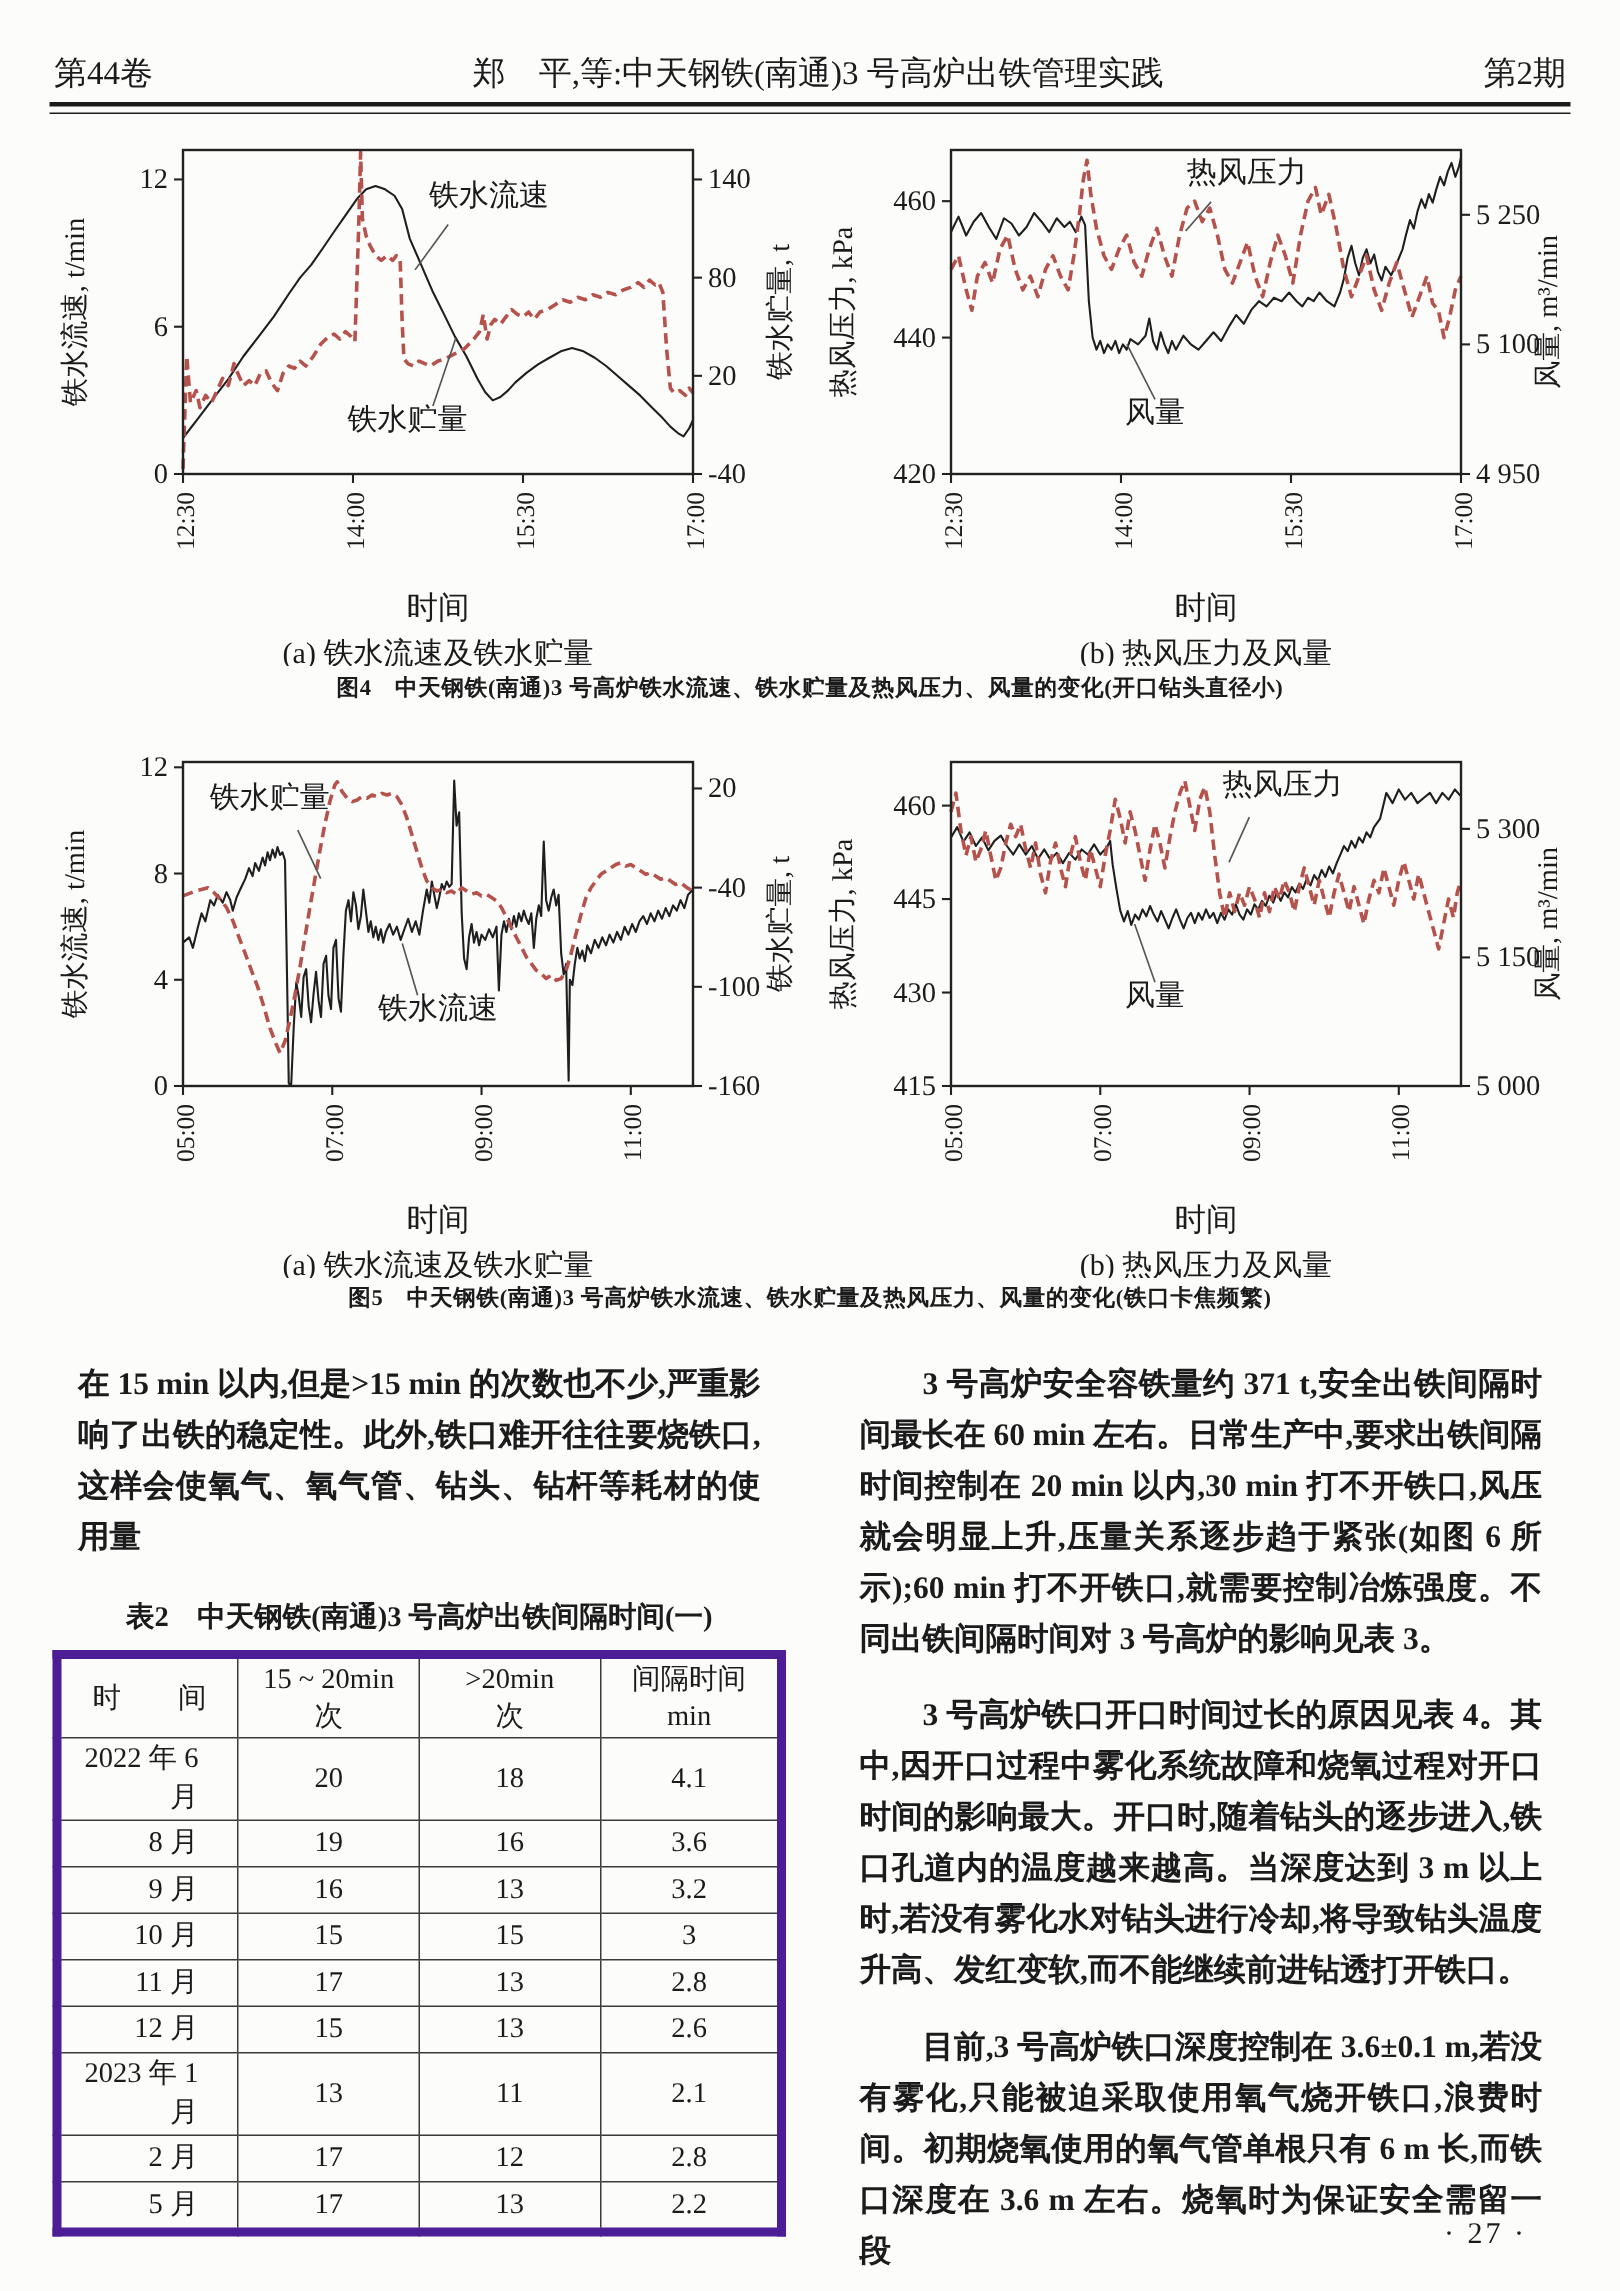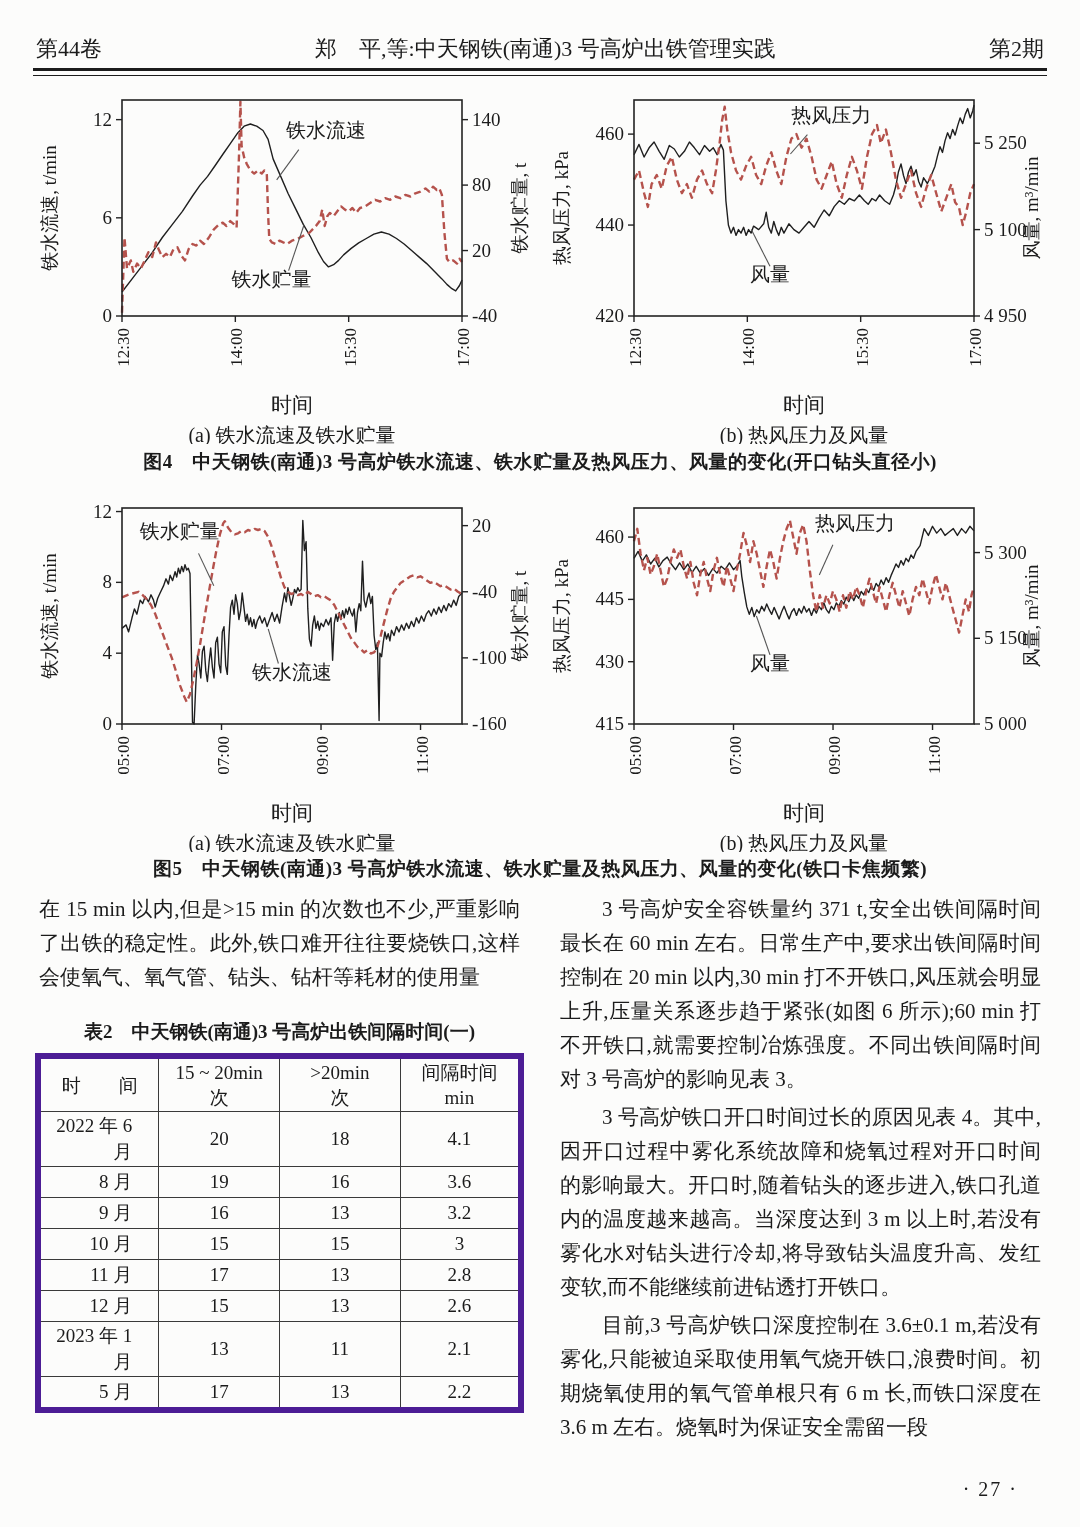--- a/index.html
+++ b/index.html
@@ -13,30 +13,30 @@
   .hdr{position:absolute;top:34px;left:36px;right:36px;display:flex;
        justify-content:space-between;align-items:baseline;font-size:22px;}
   .hdr .c{flex:1;text-align:center;}
   .rule-thick{position:absolute;top:68px;left:33px;right:33px;height:3px;background:#1c1c1c;}
   .rule-thin{position:absolute;top:75px;left:33px;right:33px;height:1px;background:#1c1c1c;}
   
   .fig-row{position:absolute;left:30px;width:1020px;display:flex;justify-content:space-between;}
   #fig4-row{top:86px;}
   #fig5-row{top:494px;}
   .fig-caption{position:absolute;left:0;width:100%;text-align:center;
-      font-weight:bold;font-size:19px;letter-spacing:.5px;}
+      font-weight:bold;font-size:15px;letter-spacing:.5px;}
   #fig4-caption{top:449px;}
   #fig5-caption{top:856px;}
   svg text{font-family:"Liberation Serif","DejaVu Serif",serif;fill:#1b1b1b;}
   
   .col{position:absolute;top:888px;width:489px;font-size:21px;line-height:34px;
        text-align:justify;}
   .col-left{left:35px;}
   .col-right{left:556px;}
-  .col p{margin:4px;text-indent:2em;}
+  .col p{margin:17px;text-indent:2em;font-weight:bold;}
   .col p.first{text-indent:0;}
   
   .table-title{margin:26px 0 9px;text-align:center;font-weight:bold;font-size:19px;line-height:24px;}
   table.datatable{width:100%;border-collapse:collapse;font-size:19px;
       border:6px solid #4c1d95;table-layout:fixed;}
   table.datatable td,table.datatable th{border:1px solid #3a3a3a;text-align:center;
       padding:1px 2px;height:28px;line-height:26px;font-weight:normal;}
   table.datatable th div{line-height:25px;}
   table.datatable td.c0{text-align:right;padding-right:26px;}
   .page-num{position:absolute;top:1478px;right:62px;font-size:20px;letter-spacing:2px;}
@@ -262,20 +262,26 @@
             <td>13</td>
             <td>2.6</td>
           </tr>
           <tr>
             <td class="c0">2023 年 1 月</td>
             <td>13</td>
             <td>11</td>
             <td>2.1</td>
           </tr>
           <tr>
+            <td class="c0">2 月</td>
+            <td>17</td>
+            <td>12</td>
+            <td>2.8</td>
+          </tr>
+          <tr>
             <td class="c0">5 月</td>
             <td>17</td>
             <td>13</td>
             <td>2.2</td>
           </tr>
         </tbody>
     </table>
   </div>
 
   <div class="col col-right">

